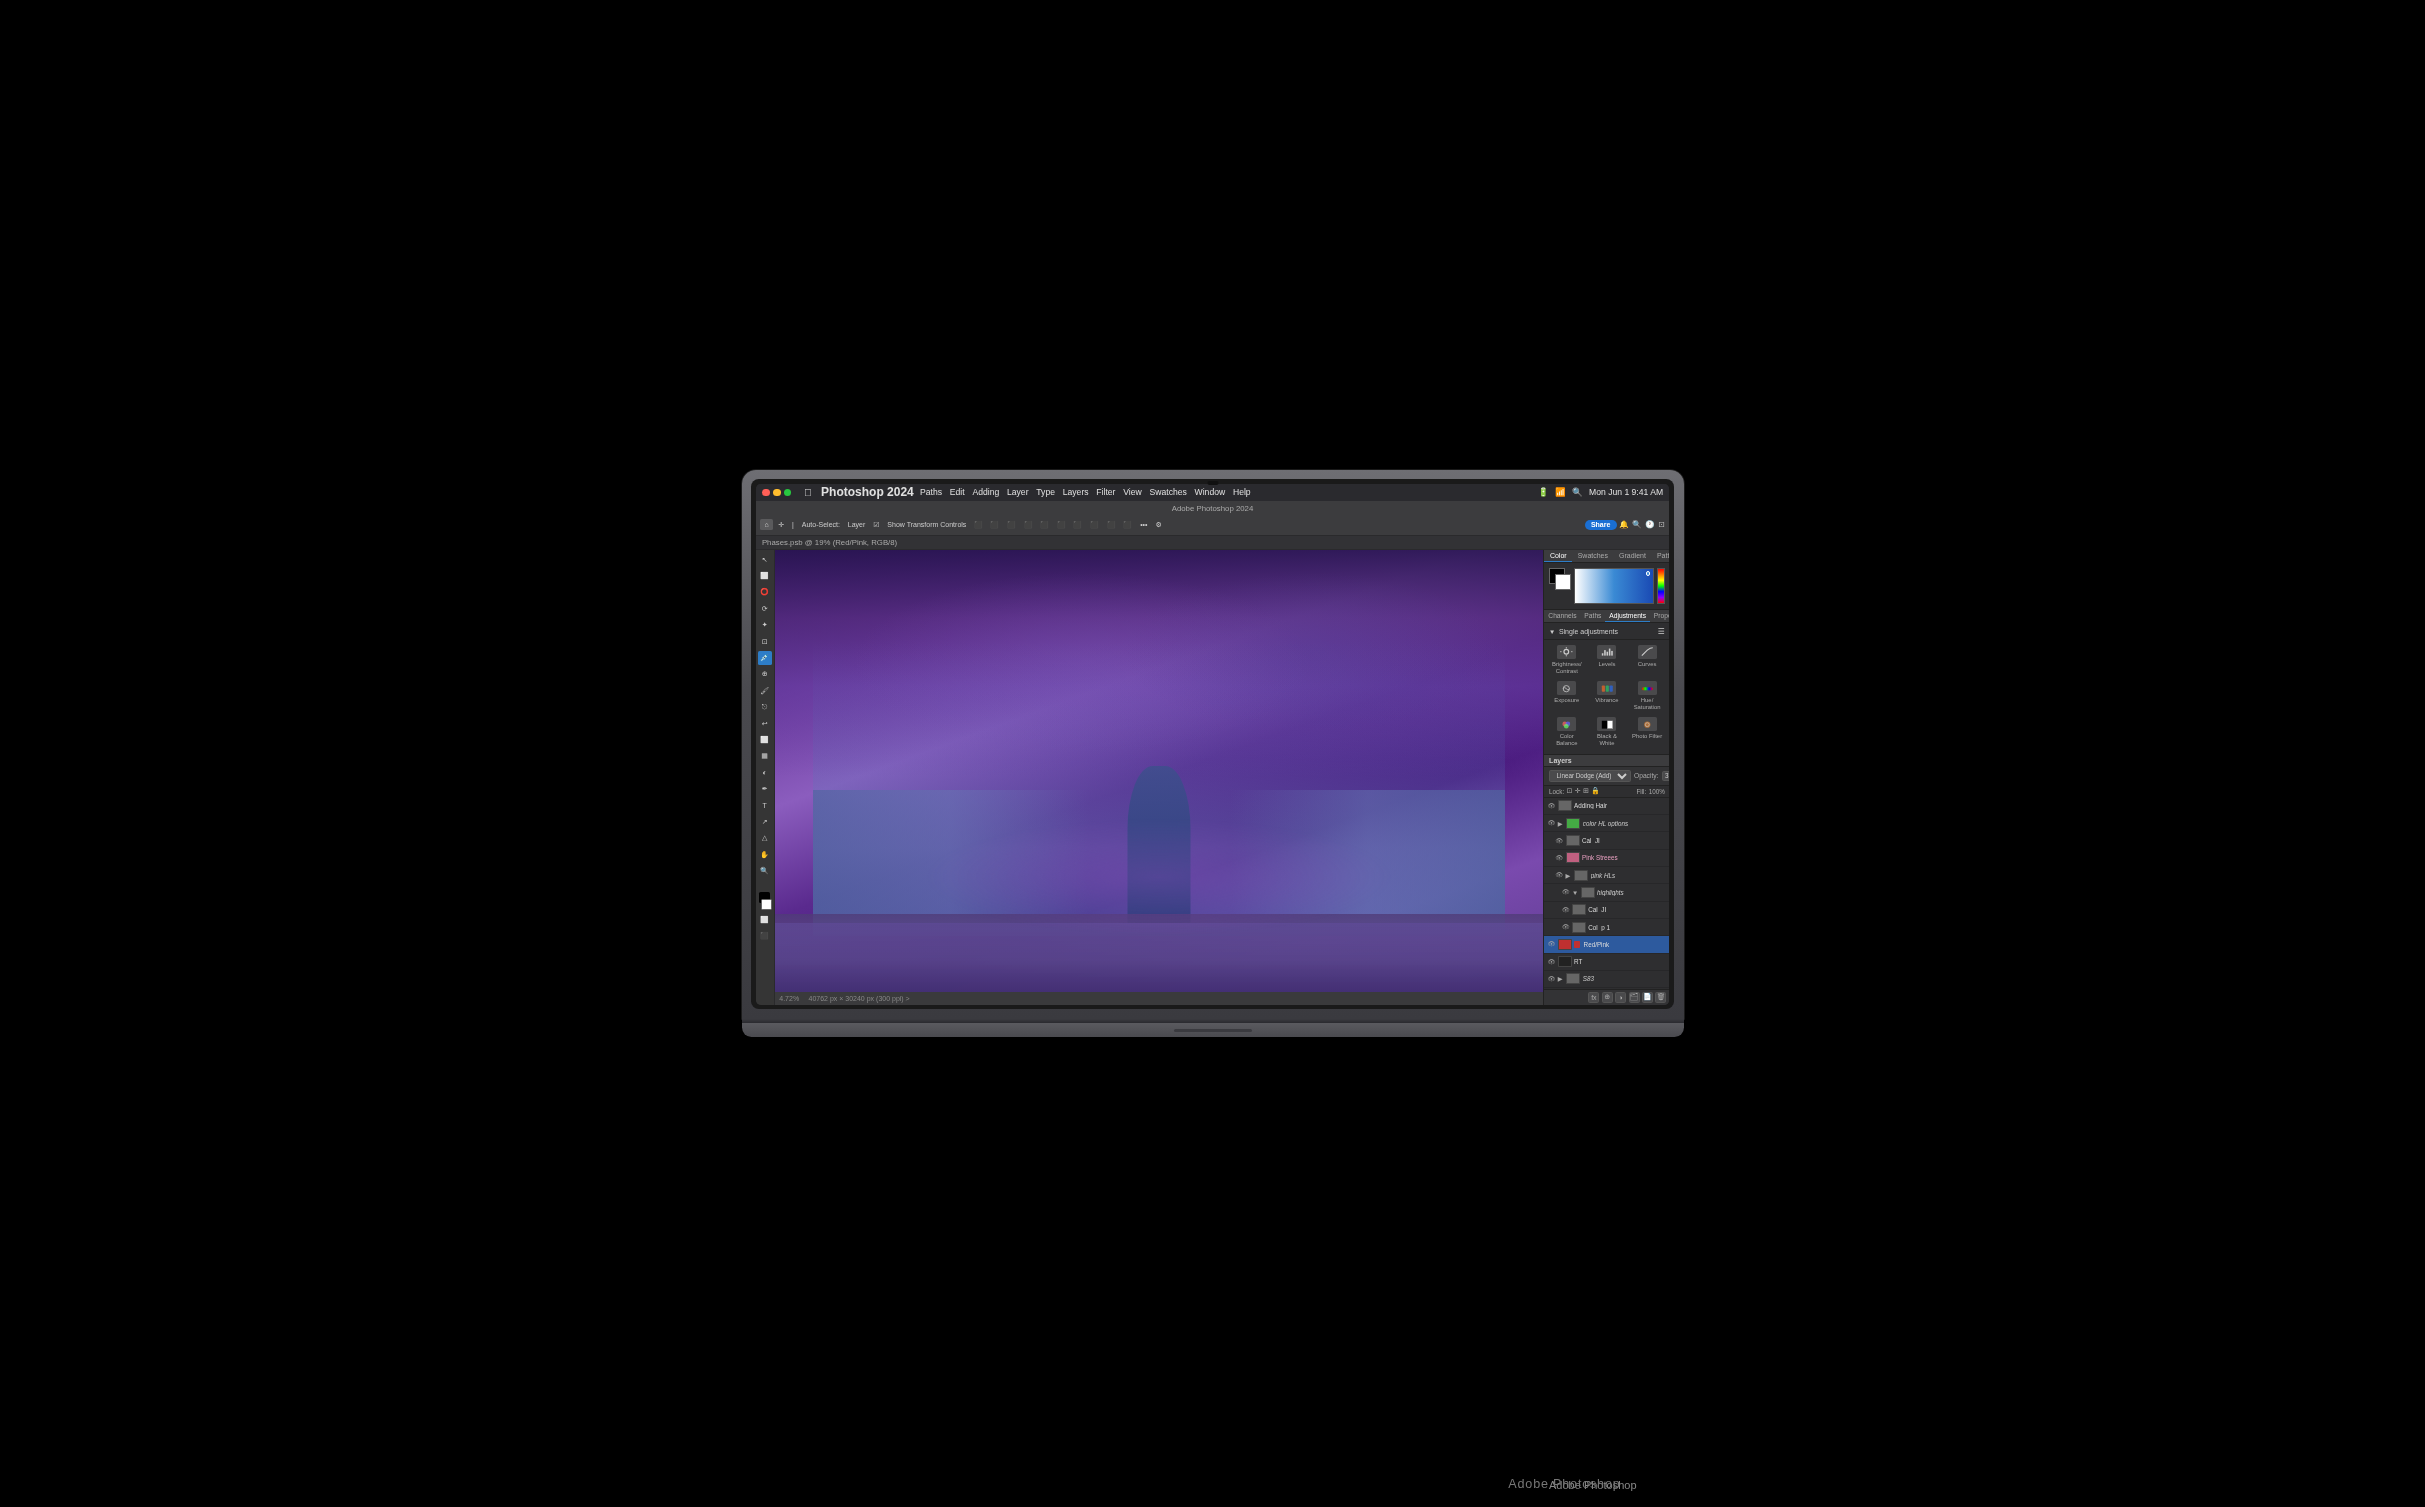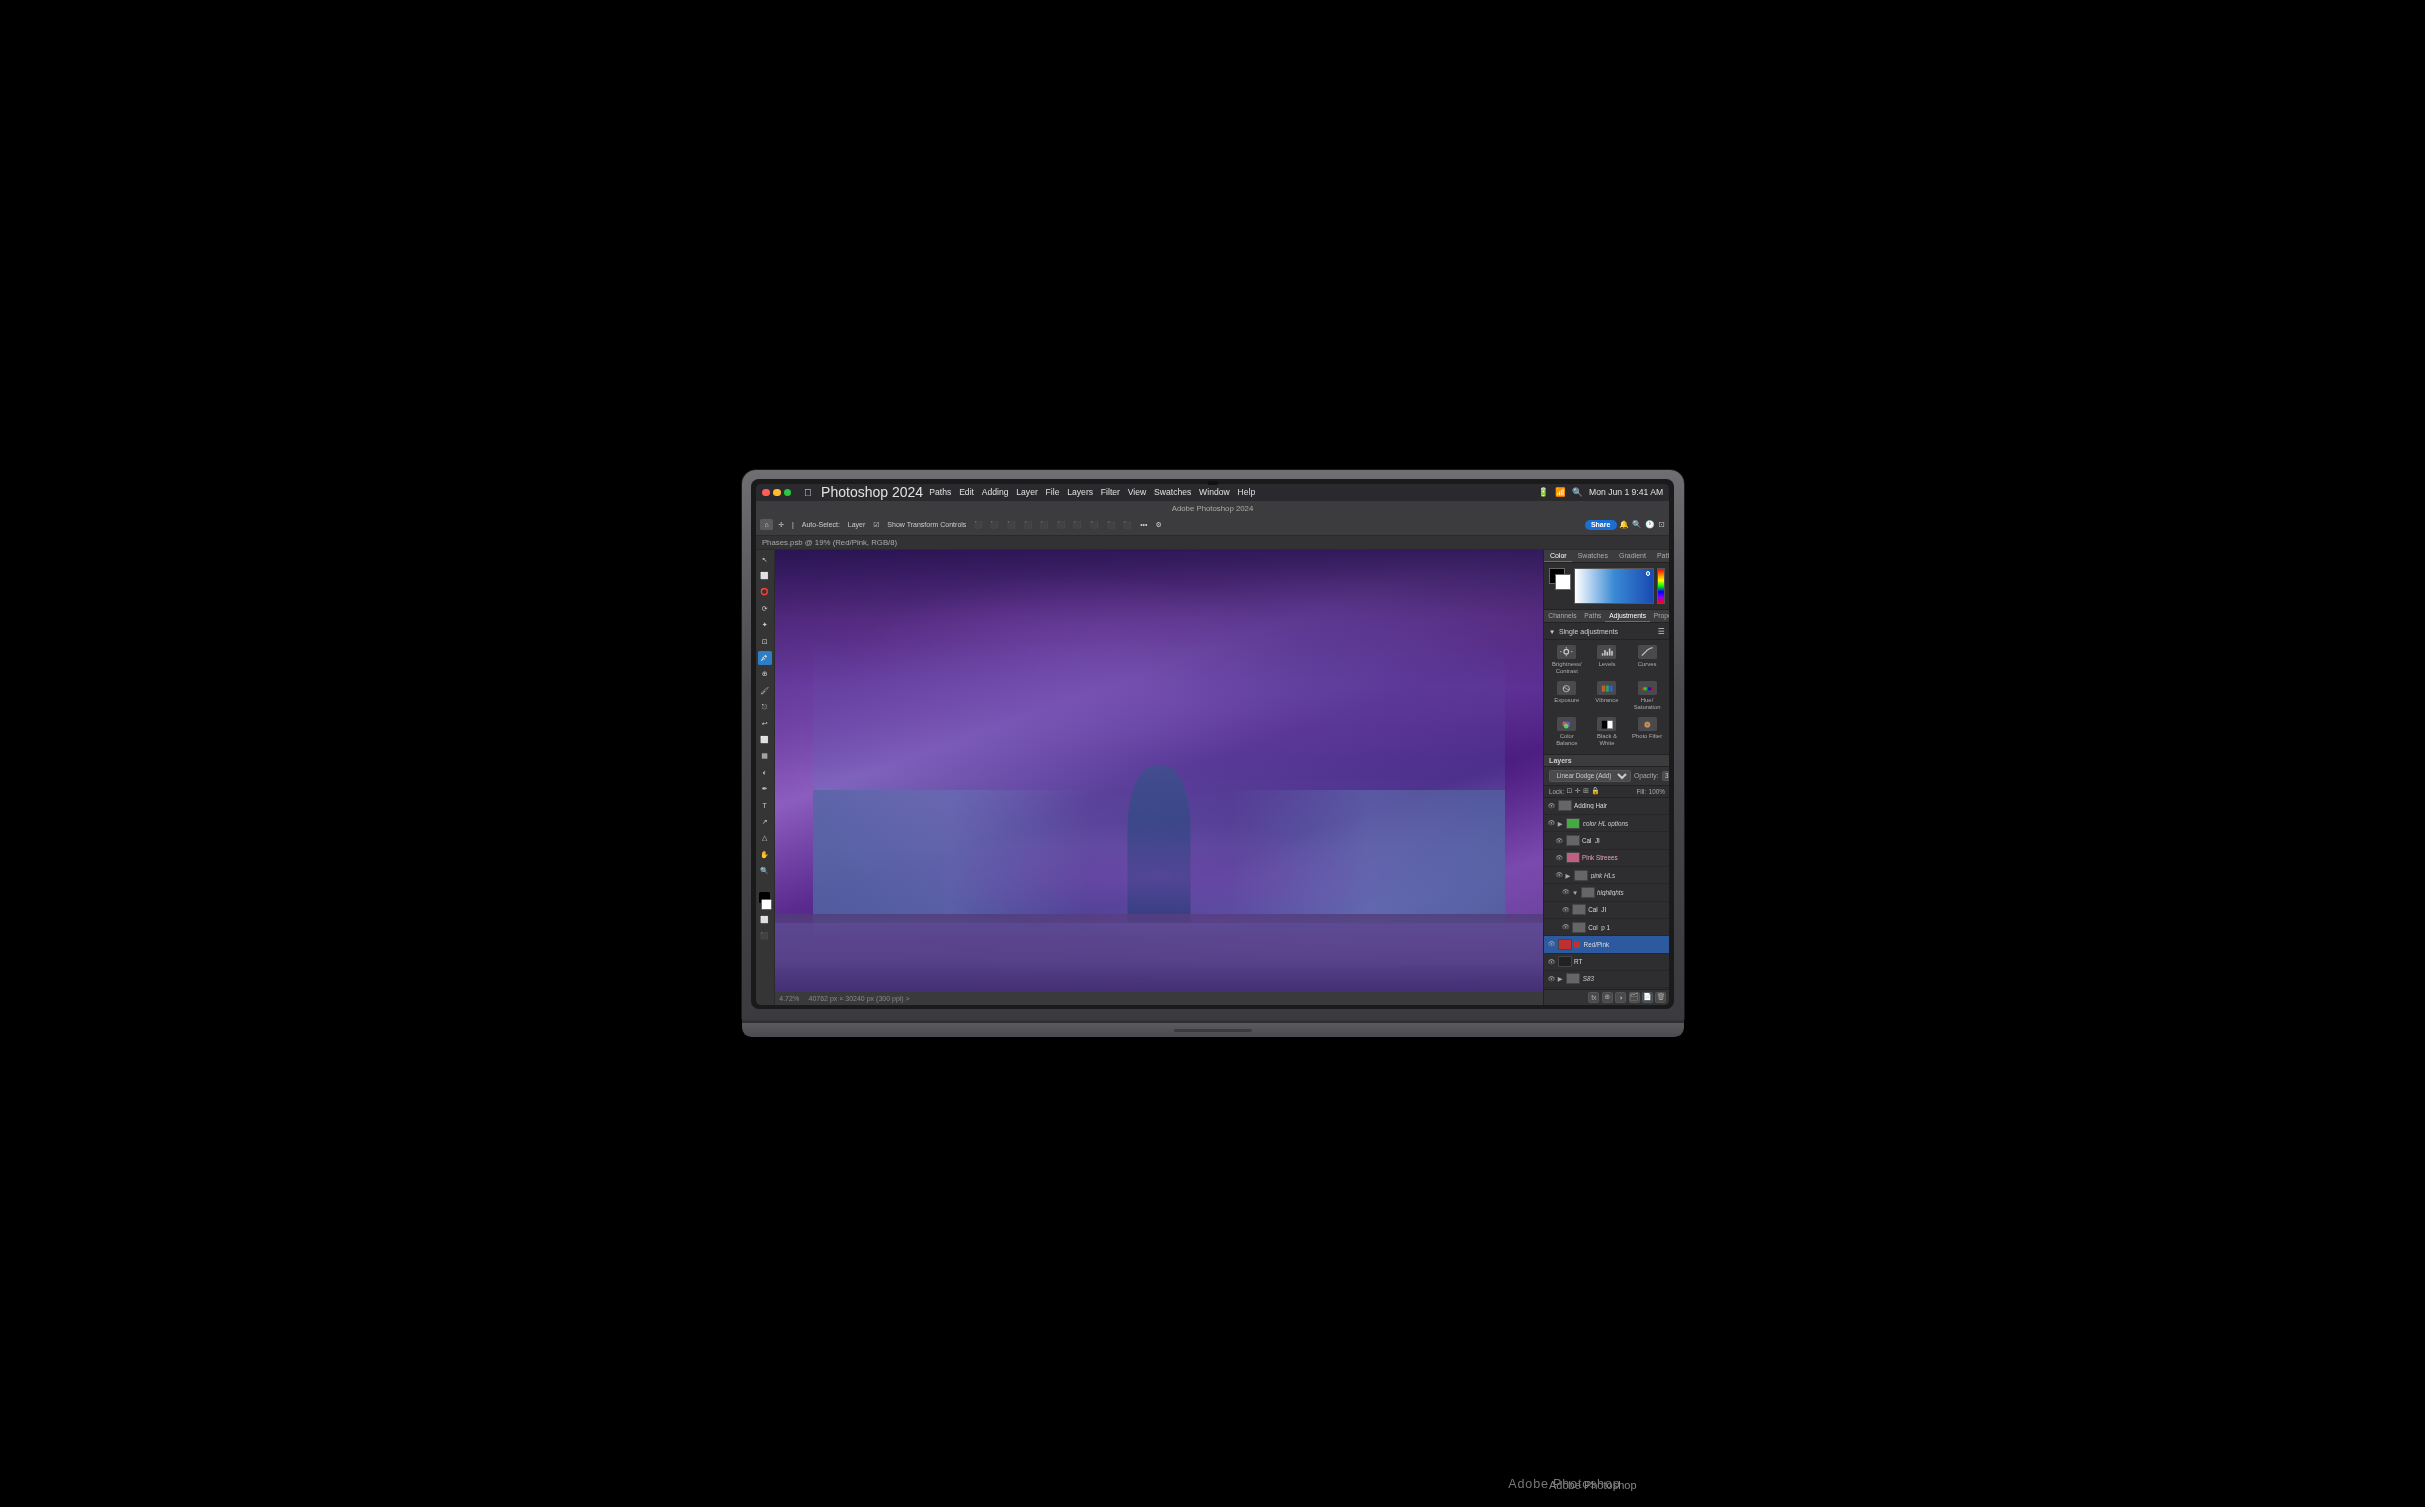--- a/index.html
+++ b/index.html
@@ -62,22 +62,22 @@
       font-size: 8.6px;
       color: #e0e0e0;
     }
 
     .apple-logo {
       font-size: 10.2px;
       margin-right: 3.1px;
     }
 
     .menu-bar-app {
-      font-weight: 400;
-      font-size: 14px;
+      font-weight: 700;
+      font-size: 12px;
     }
 
     .menu-bar-items {
       display: flex;
       gap: 7.8px;
       font-size: 8.6px;
     }
 
     .menu-bar-right {
       margin-left: auto;
@@ -619,21 +619,21 @@
               <div class="tl tl-yellow"></div>
               <div class="tl tl-green"></div>
             </div>
             <span class="apple-logo"></span>
             <span class="menu-bar-app">Photoshop 2024</span>
             <div class="menu-bar-items">
               <span>Paths</span>
               <span>Edit</span>
               <span>Adding</span>
               <span>Layer</span>
-              <span>File</span>
+              <span>Type</span>
               <span>Layers</span>
               <span>Filter</span>
               <span>View</span>
               <span>Swatches</span>
               <span>Window</span>
               <span>Help</span>
             </div>
             <div class="menu-bar-right">
               <span>🔋</span>
               <span>📶</span>

